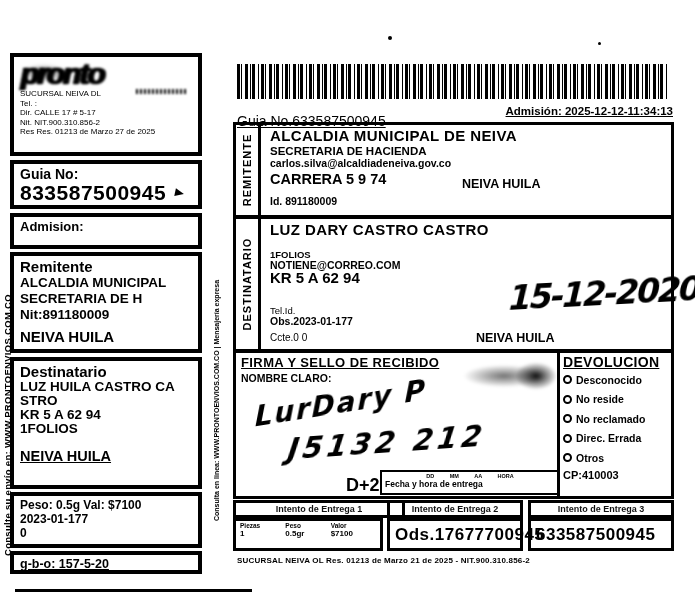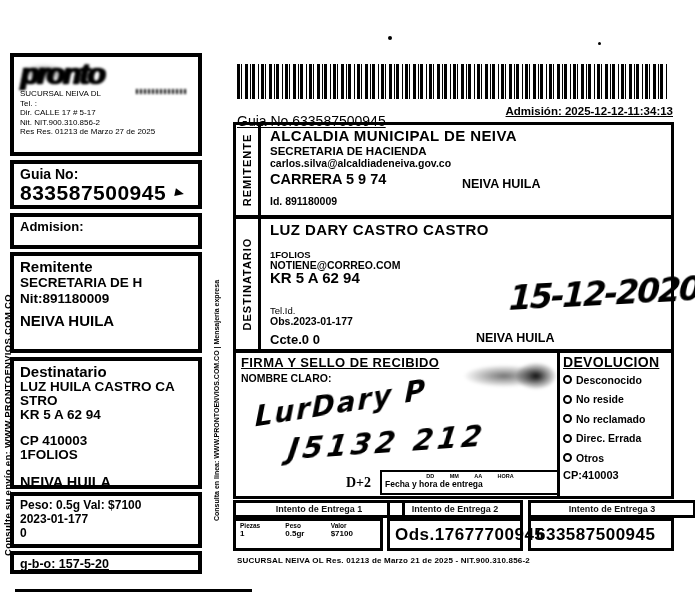--- a/index.html
+++ b/index.html
@@ -75,60 +75,60 @@
   #row-rem .addr  { font-size:14.5px; font-weight:bold; margin-top:2px; }
   #row-rem .city  { position:absolute; left:198px; top:52px; font-size:12.5px; font-weight:bold; }
   #row-rem .idl   { position:absolute; left:6px; top:70px; font-size:10.5px; font-weight:bold; }
 
   #row-dest .name  { font-size:15px; font-weight:bold; letter-spacing:0.4px; }
   #row-dest .folios{ position:absolute; left:6px; top:30px; font-size:9.5px; font-weight:bold; }
   #row-dest .email { position:absolute; left:6px; top:40px; font-size:10.5px; font-weight:bold; }
   #row-dest .addr  { position:absolute; left:6px; top:50px; font-size:15px; font-weight:bold; }
   #row-dest .tel   { position:absolute; left:6px; top:86px; font-size:9.5px; font-weight:normal; }
   #row-dest .obs   { position:absolute; left:6px; top:96px; font-size:10.5px; font-weight:bold; }
-  #row-dest .ccte  { position:absolute; left:6px; top:113px; font-size:13px; font-weight:bold; }
+  #row-dest .ccte  { position:absolute; left:6px; top:113px; font-size:10px; font-weight:normal; }
   #row-dest .city  { position:absolute; left:212px; top:112px; font-size:12.5px; font-weight:bold; }
   #hand-date { position:absolute; left:245px; top:55px; font-size:33px; font-weight:bold;
                font-style:italic; font-family:"DejaVu Sans",sans-serif; letter-spacing:-2px;
                transform:rotate(-3deg) skewX(-6deg); filter:blur(0.4px); white-space:nowrap; }
 
   #firma-area { position:absolute; left:0; top:0; bottom:0; right:114px; }
   #firma-area .title { position:absolute; left:5px; top:2px; font-size:13px; font-weight:bold;
                        letter-spacing:0.4px; text-decoration:underline; }
   #firma-area .nombre { position:absolute; left:5px; top:19px; font-size:10.5px; font-weight:bold; }
   .stamp { position:absolute; border-radius:50%; filter:blur(1.5px); }
   #stamp1 { left:228px; top:12px; width:80px; height:22px;
             background:radial-gradient(ellipse, rgba(0,0,0,.55), rgba(0,0,0,0) 72%); }
   #stamp2 { left:280px; top:10px; width:40px; height:26px;
             background:radial-gradient(ellipse, rgba(0,0,0,.95), rgba(0,0,0,0) 75%); }
   .sig { position:absolute; font-family:"DejaVu Sans",sans-serif; font-style:italic;
          font-weight:bold; white-space:nowrap; filter:blur(0.4px); }
   #sig1 { left:18px; top:34px; font-size:28px; transform:rotate(-9deg) skewX(-10deg); letter-spacing:2px; }
   #sig2 { left:52px; top:72px; font-size:29px; transform:rotate(-4deg) skewX(-12deg); letter-spacing:4px; }
-  #dplus { position:absolute; left:110px; top:122px; font-size:14px; font-weight:bold;font-family:Liberation Serif, serif; }
+  #dplus { position:absolute; left:110px; top:122px; font-size:18px; font-weight:bold; }
   #fecha-box { position:absolute; left:144px; top:117px; width:180px; height:25px;
                border:2px solid #000; padding:1px 3px; }
   #fecha-box .hdr { font-size:5.5px; font-weight:bold; word-spacing:14px; text-align:center;
                     filter:blur(0.2px); }
   #fecha-box .lab { font-size:8.5px; font-weight:bold; filter:blur(0.3px); }
 
   #devol { position:absolute; right:0; top:0; bottom:0; width:114px; border-left:3px solid #000;
            padding:1px 3px; }
   #devol .title { font-size:14px; font-weight:bold; letter-spacing:0.3px; text-decoration:underline; }
   .opt { display:flex; align-items:center; height:19.5px; }
   .radio { width:9px; height:9px; border:2.2px solid #000; border-radius:50%; margin-right:4px;
            flex:0 0 auto; }
   .opt span { font-size:10.5px; font-weight:bold; white-space:nowrap; }
   #devol .cp { font-size:11px; font-weight:bold; margin-top:1px; }
 
   
   .int-hdr { position:absolute; top:500px; height:18px; border:3px solid #000;
              font-size:9px; font-weight:bold; color:#111; text-align:center; line-height:13px;
              filter:blur(0.35px); }
-  #ih1 { left:233px; width:172px; } #ih2 { left:387px; width:136px; } #ih3 { left:528px; width:168px; }
+  #ih1 { left:233px; width:172px; } #ih2 { left:387px; width:136px; } #ih3 { left:528px; width:146px; }
   .int-body { position:absolute; top:518px; height:33px; border:3px solid #000; }
   #ib1 { left:233px; width:150px; } #ib2 { left:387px; width:136px; } #ib3 { left:528px; width:146px; }
   #ib1 .mini { display:grid; grid-template-columns:1fr 1fr 1fr; padding:1px 4px; }
   #ib1 .mh { font-size:6.5px; font-weight:bold; filter:blur(0.2px); }
   #ib1 .mv { font-size:8px; font-weight:bold; }
   .big-val { font-size:17px; font-weight:bold; letter-spacing:0.5px; line-height:27px;
              padding-left:5px; white-space:nowrap; }
   #footer-line { left:237px; top:556px; font-size:8px; font-weight:bold; filter:blur(0.35px);
                  letter-spacing:0.2px; }
 </style>
@@ -154,31 +154,31 @@
   <div class="num">833587500945</div>
   <div id="ink-mark"></div>
 </div>
 
 <div id="adm-box" class="lbox">
   <div class="lab">Admision:</div>
 </div>
 
 <div id="rem-box" class="lbox">
   <div class="sec-title">Remitente</div>
+  <div class="sec-line">ALCALDIA MUNICIPAL</div>
   <div class="sec-line">SECRETARIA DE H</div>
   <div class="sec-line">Nit:891180009</div>
   <div class="sec-line city">NEIVA HUILA</div>
 </div>
 
 <div id="dest-box" class="lbox">
   <div class="sec-title">Destinatario</div>
   <div class="sec-line l2">LUZ HUILA CASTRO CA</div>
   <div class="sec-line l2">STRO</div>
   <div class="sec-line l2">KR 5 A 62 94</div>
-  <div class="sec-line l2 gap">CP 410003</div>
   <div class="sec-line l2">1FOLIOS</div>
   <div class="sec-line city">NEIVA HUILA</div>
 </div>
 
 <div id="peso-box" class="lbox">
   <div class="sec-line">Peso: 0.5g Val: $7100</div>
   <div class="sec-line">2023-01-177</div>
   <div class="sec-line">0</div>
 </div>
 

